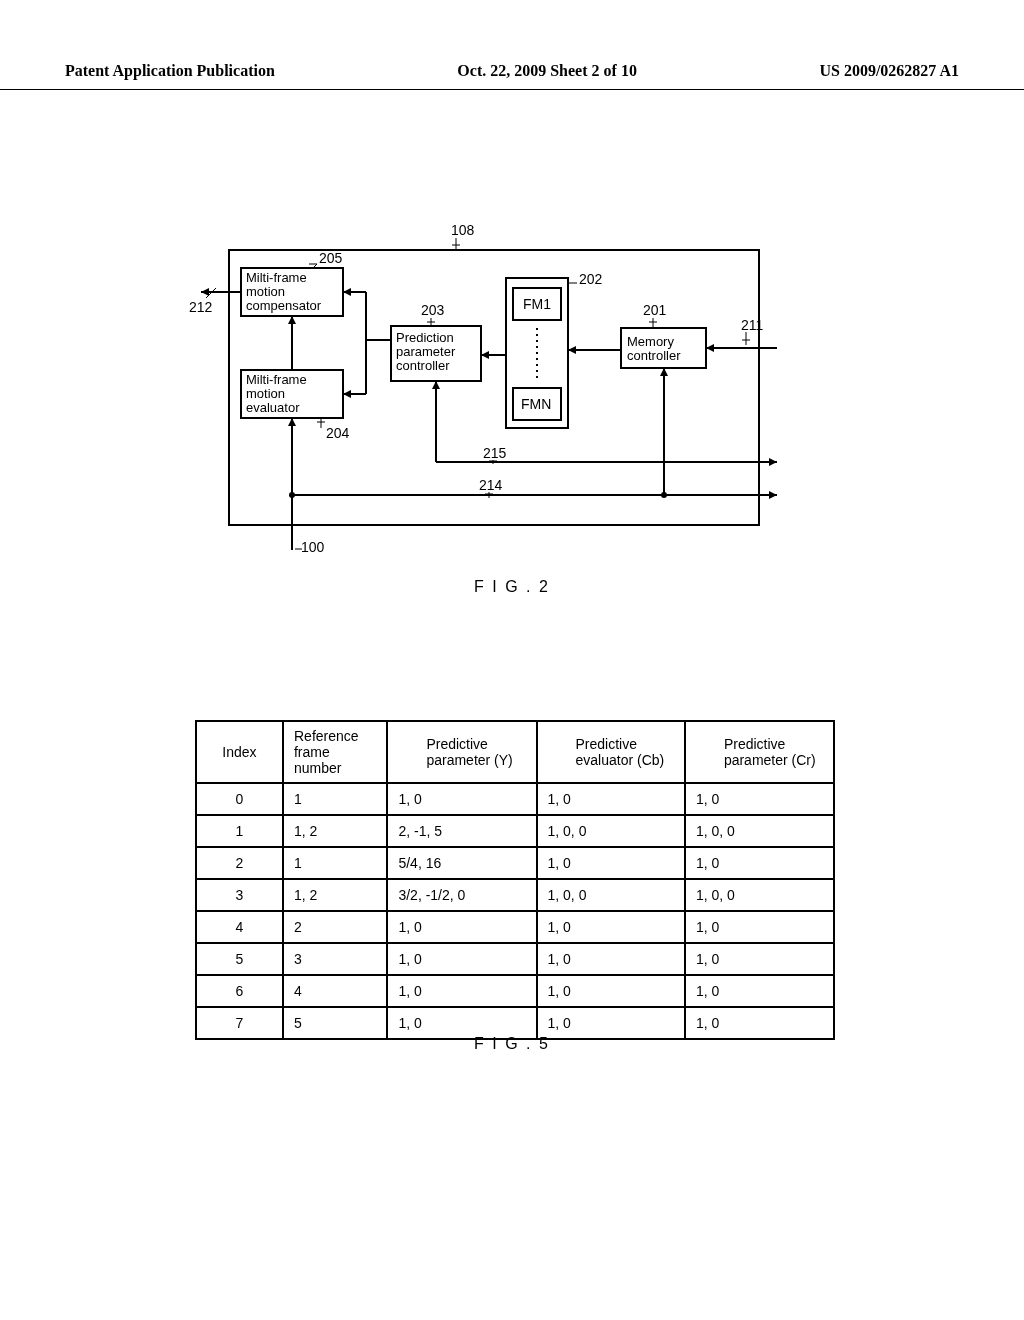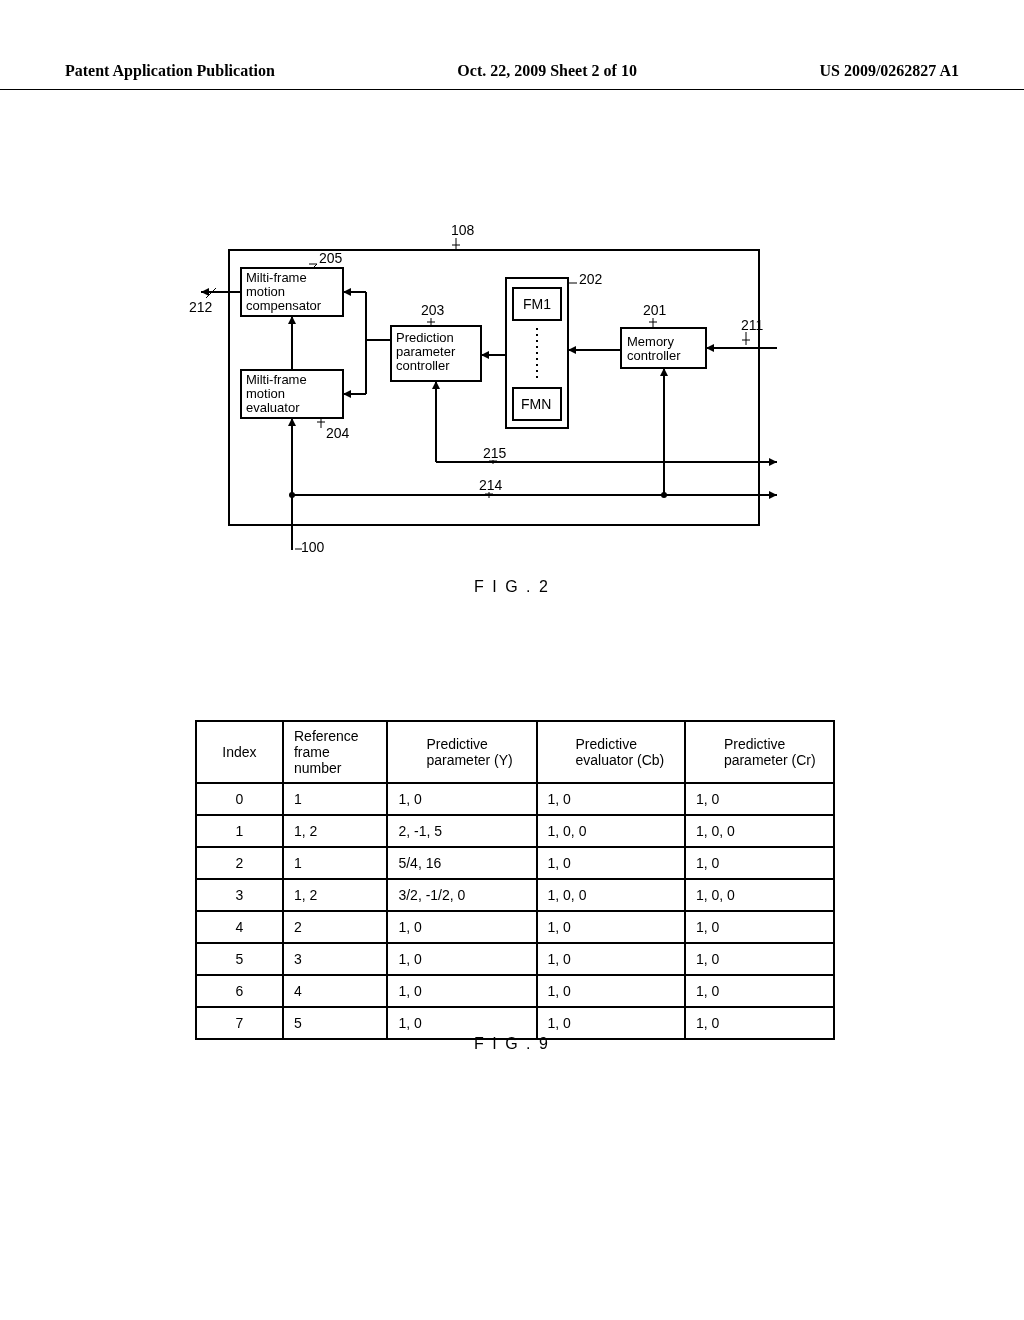--- a/index.html
+++ b/index.html
@@ -283,13 +283,13 @@
       <td class="index-col">7</td>
       <td>5</td>
       <td>1, 0</td>
       <td>1, 0</td>
       <td>1, 0</td>
     </tr>
   </tbody>
     </table>
 </div>
 
-<div class="fig-caption fig3-caption">F I G . 9</div>
+<div class="fig-caption fig3-caption">F I G . 5</div>
 
 </body></html>

